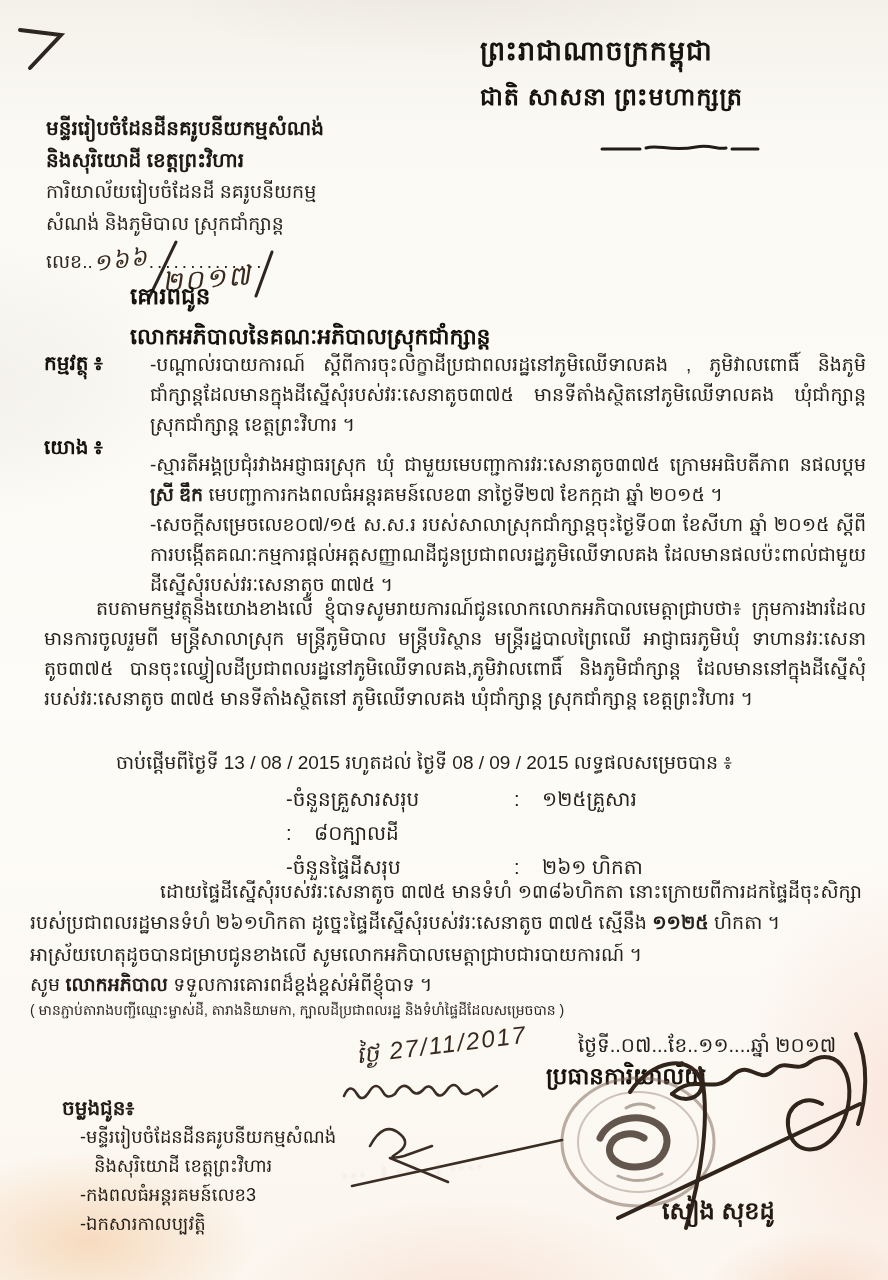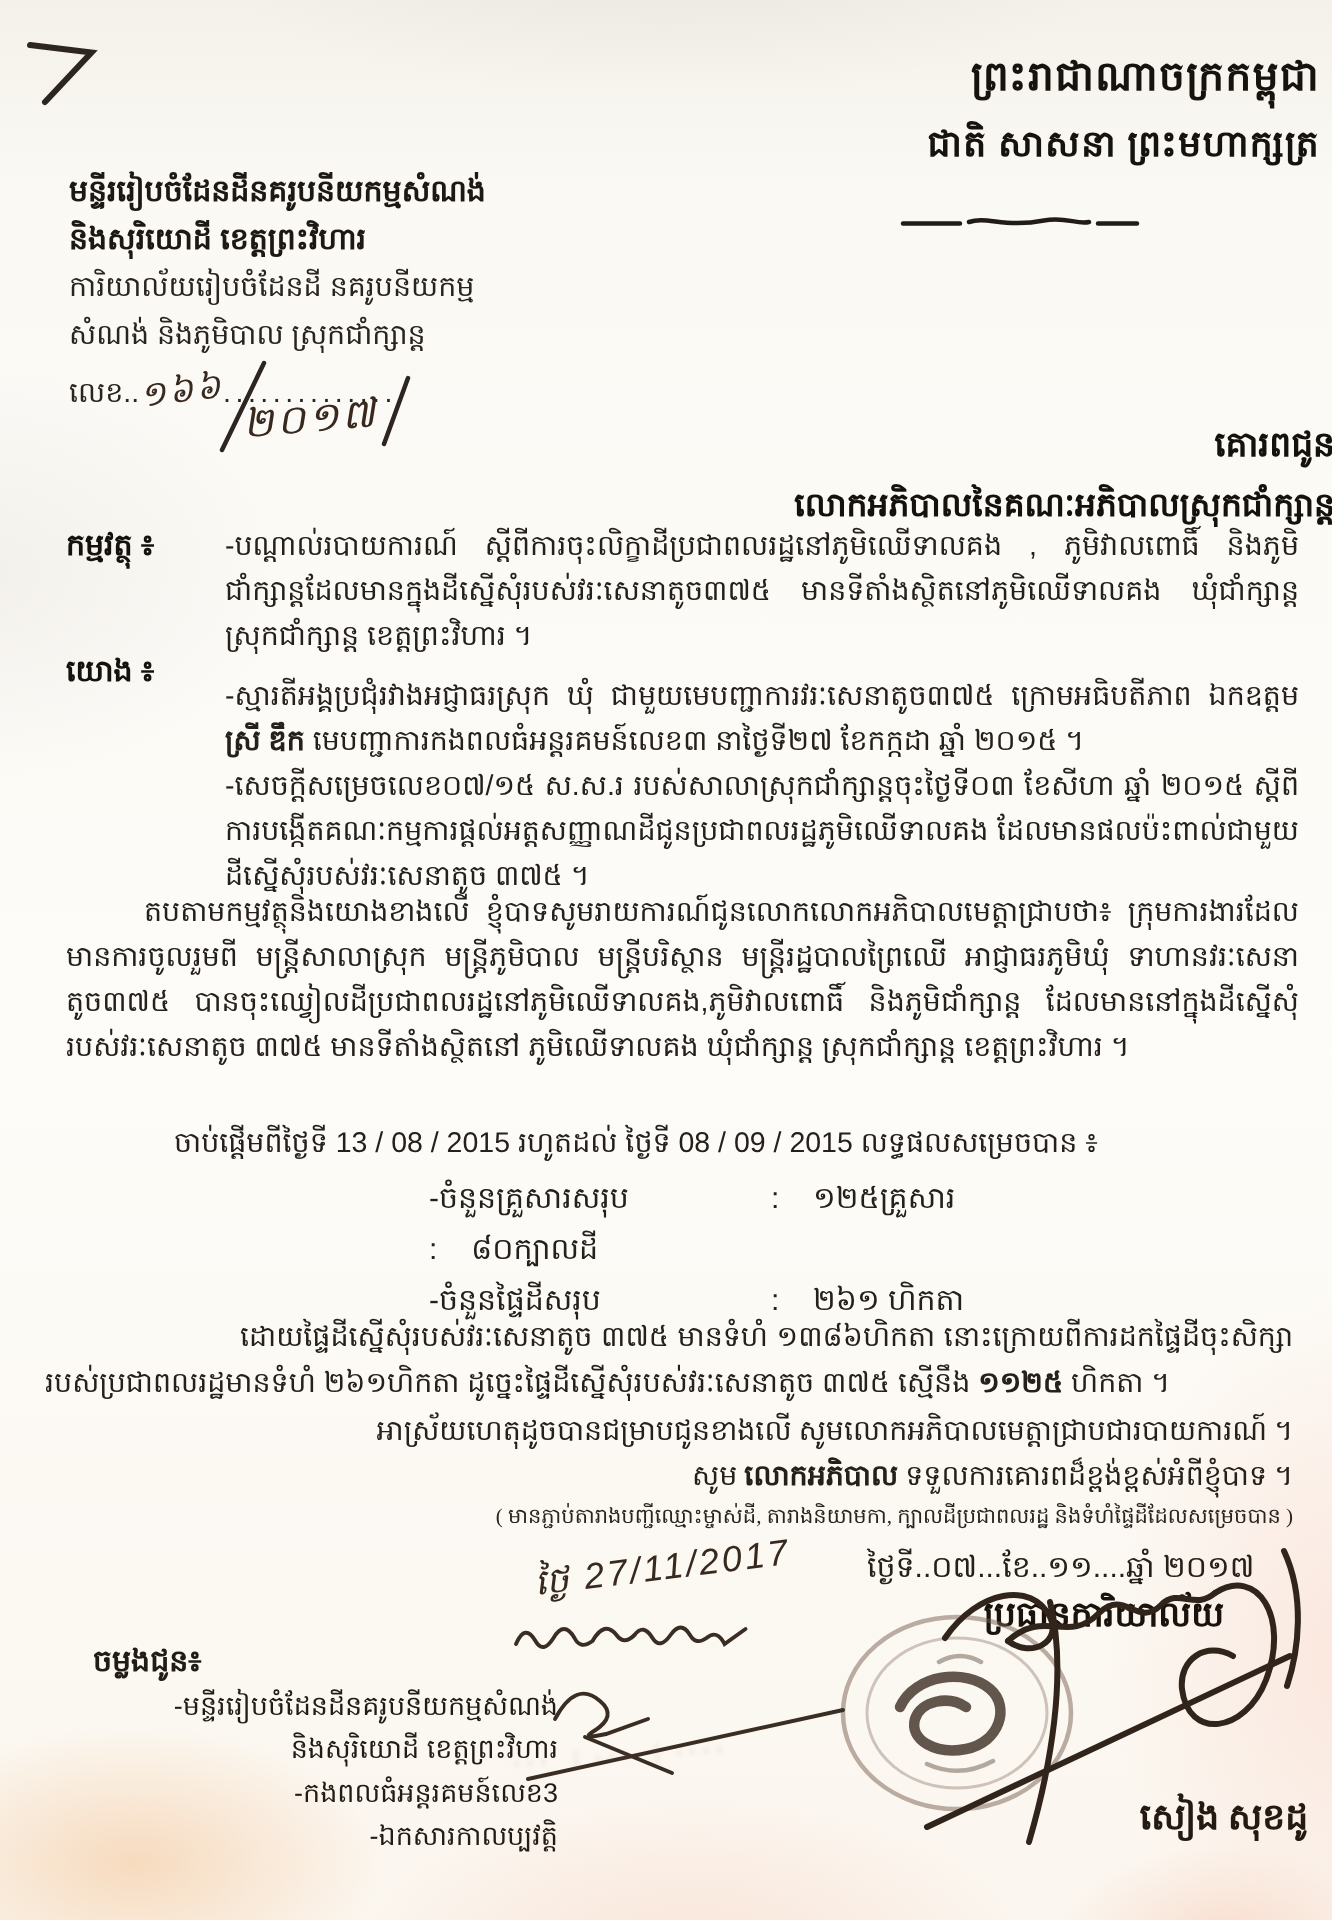--- a/index.html
+++ b/index.html
@@ -11,21 +11,21 @@
       radial-gradient(ellipse 320px 160px at 52% 102%, rgba(246,203,183,.42), rgba(246,203,183,0) 70%),
       radial-gradient(ellipse 220px 330px at 101% 86%, rgba(248,203,188,.38), rgba(248,203,188,0) 72%),
       radial-gradient(ellipse 160px 90px at 92% 101%, rgba(244,186,158,.4), rgba(244,186,158,0) 70%),
       radial-gradient(ellipse 300px 200px at -2% 30%, rgba(120,110,100,.07), rgba(120,110,100,0) 70%),
       radial-gradient(ellipse 400px 120px at 50% -2%, rgba(130,120,110,.08), rgba(130,120,110,0) 75%),
       linear-gradient(180deg,#f4f1ea 0%,#fbf9f4 10%,#fdfcf8 55%,#fbf6ef 100%);
   }
   .abs{position:absolute;}
   .b{font-weight:700;}
   .just{text-align:justify;}
-  .center{text-align:right;font-family:Liberation Serif, serif;}
+  .center{text-align:left;}
   p{margin:0;}
   .hand{
     color:#38291f;font-style:italic;letter-spacing:2px;
     transform:rotate(-5deg);display:inline-block;font-size:25px;
   }
   .kingdom{font-size:27px;line-height:46px;letter-spacing:1px;color:#16120e;}
   .kingdom2{font-size:24px;}
   .office{font-size:20px;line-height:32px;color:#1d1813;}
   .office .reg{font-weight:400;font-size:19px;color:#2a241e;}
   .numline{font-size:19px;margin-top:4px;color:#2a241e;}
@@ -84,21 +84,21 @@
   <div class="abs center" style="left:130px;top:282px;width:760px;">
     <div class="b title1">គោរពជូន</div>
     <div class="b title2" style="margin-top:8px;">លោកអភិបាលនៃគណៈអភិបាលស្រុកជាំក្សាន្ត</div>
   </div>
 
   <div class="abs b lbl" style="left:44px;top:350px;">កម្មវត្ថុ ៖</div>
   <div class="abs bodytxt just" style="left:150px;top:350px;width:716px;">-បណ្តាល់របាយការណ៍ ស្ដីពីការចុះលិក្ខាដីប្រជាពលរដ្ឋនៅភូមិឈើទាលគង , ភូមិវាលពោធិ៍ និងភូមិជាំក្សាន្តដែលមានក្នុងដីស្នើសុំរបស់វរៈសេនាតូច៣៧៥ មានទីតាំងស្ថិតនៅភូមិឈើទាលគង ឃុំជាំក្សាន្ត ស្រុកជាំក្សាន្ត ខេត្តព្រះវិហារ ។</div>
 
   <div class="abs b lbl" style="left:44px;top:434px;">យោង ៖</div>
   <div class="abs bodytxt just" style="left:150px;top:450px;width:716px;">
-    <p><span>-ស្មារតីអង្គប្រជុំរវាងអជ្ញាធរស្រុក ឃុំ ជាមួយមេបញ្ជាការវរៈសេនាតូច៣៧៥ ក្រោមអធិបតីភាព ឯកឧត្តម </span><span class="b">ស្រី ឌឹក</span><span> មេបញ្ជាការកងពលធំអន្តរគមន៍លេខ៣ នាថ្ងៃទី២៧ ខែកក្កដា ឆ្នាំ ២០១៥ ។</span></p>
+    <p><span>-ស្មារតីអង្គប្រជុំរវាងអជ្ញាធរស្រុក ឃុំ ជាមួយមេបញ្ជាការវរៈសេនាតូច៣៧៥ ក្រោមអធិបតីភាព នផលប្តម </span><span class="b">ស្រី ឌឹក</span><span> មេបញ្ជាការកងពលធំអន្តរគមន៍លេខ៣ នាថ្ងៃទី២៧ ខែកក្កដា ឆ្នាំ ២០១៥ ។</span></p>
     <p>-សេចក្ដីសម្រេចលេខ០៧/១៥ ស.ស.រ របស់សាលាស្រុកជាំក្សាន្តចុះថ្ងៃទី០៣ ខែសីហា ឆ្នាំ ២០១៥ ស្ដីពីការបង្កើតគណៈកម្មការផ្តល់អត្តសញ្ញាណដីជូនប្រជាពលរដ្ឋភូមិឈើទាលគង ដែលមានផលប៉ះពាល់ជាមួយដីស្នើសុំរបស់វរៈសេនាតូច ៣៧៥ ។</p>
   </div>
 
   <p class="abs bodytxt just" style="left:44px;top:594px;width:822px;text-indent:52px;line-height:30px;">តបតាមកម្មវត្ថុនិងយោងខាងលើ ខ្ញុំបាទសូមរាយការណ៍ជូនលោកលោកអភិបាលមេត្តាជ្រាបថា៖ ក្រុមការងារដែលមានការចូលរួមពី មន្ត្រីសាលាស្រុក មន្ត្រីភូមិបាល មន្ត្រីបរិស្ថាន មន្ត្រីរដ្ឋបាលព្រៃឈើ អាជ្ញាធរភូមិឃុំ ទាហានវរៈសេនាតូច៣៧៥ បានចុះឈ្វៀលដីប្រជាពលរដ្ឋនៅភូមិឈើទាលគង,ភូមិវាលពោធិ៍ និងភូមិជាំក្សាន្ត ដែលមាននៅក្នុងដីស្នើសុំរបស់វរៈសេនាតូច ៣៧៥ មានទីតាំងស្ថិតនៅ ភូមិឈើទាលគង ឃុំជាំក្សាន្ត ស្រុកជាំក្សាន្ត ខេត្តព្រះវិហារ ។</p>
 
   <p class="abs bodytxt" style="left:44px;top:748px;width:822px;text-indent:72px;">ចាប់ផ្ដើមពីថ្ងៃទី 13 / 08 / 2015 រហូតដល់ ថ្ងៃទី 08 / 09 / 2015 លទ្ធផលសម្រេចបាន ៖</p>
 
   <div class="abs" style="left:286px;top:782px;">
     <div class="statrow">
       <span class="sl">-ចំនួនគ្រួសារសរុប</span>
@@ -145,21 +145,21 @@
       <path d="M296 14 C310 44 306 80 298 104"></path>
       <path d="M58 198 L300 84"></path>
       <path d="M140 48 C152 96 140 160 126 208"></path>
     </g>
   </svg>
 
   <div class="abs b signame center" style="left:662px;top:1196px;width:210px;">សៀង សុខដូ</div>
 
   <div class="abs cc" style="left:62px;top:1082px;width:310px;margin-top:12px;">
     <div class="cchead">ចម្លងជូន៖</div>
-    <div style="padding-left:18px;text-align:right;">
+    <div style="padding-left:18px;">
       <div>-មន្ទីររៀបចំដែនដីនគរូបនីយកម្មសំណង់</div>
       <div class="indent">និងសុរិយោដី ខេត្តព្រះវិហារ</div>
       <div>-កងពលធំអន្តរគមន៍លេខ3</div>
       <div>-ឯកសារកាលប្បវត្តិ</div>
     </div>
   </div>
 
   <svg class="abs" style="left:330px;top:1062px;" width="270" height="140" viewBox="0 0 270 140">
     <g fill="none" stroke="#3a2d24" stroke-width="2.6" stroke-linecap="round">
       <path d="M14 34 q6 -14 13 -2 q5 9 12 -2 q7 -12 14 0 q4 8 12 2 q8 -14 16 -4 q5 7 12 0 q6 -8 12 2 q5 8 12 -2 q7 -10 13 0 q4 7 11 2 q7 -6 12 4 l14 -10"></path>

